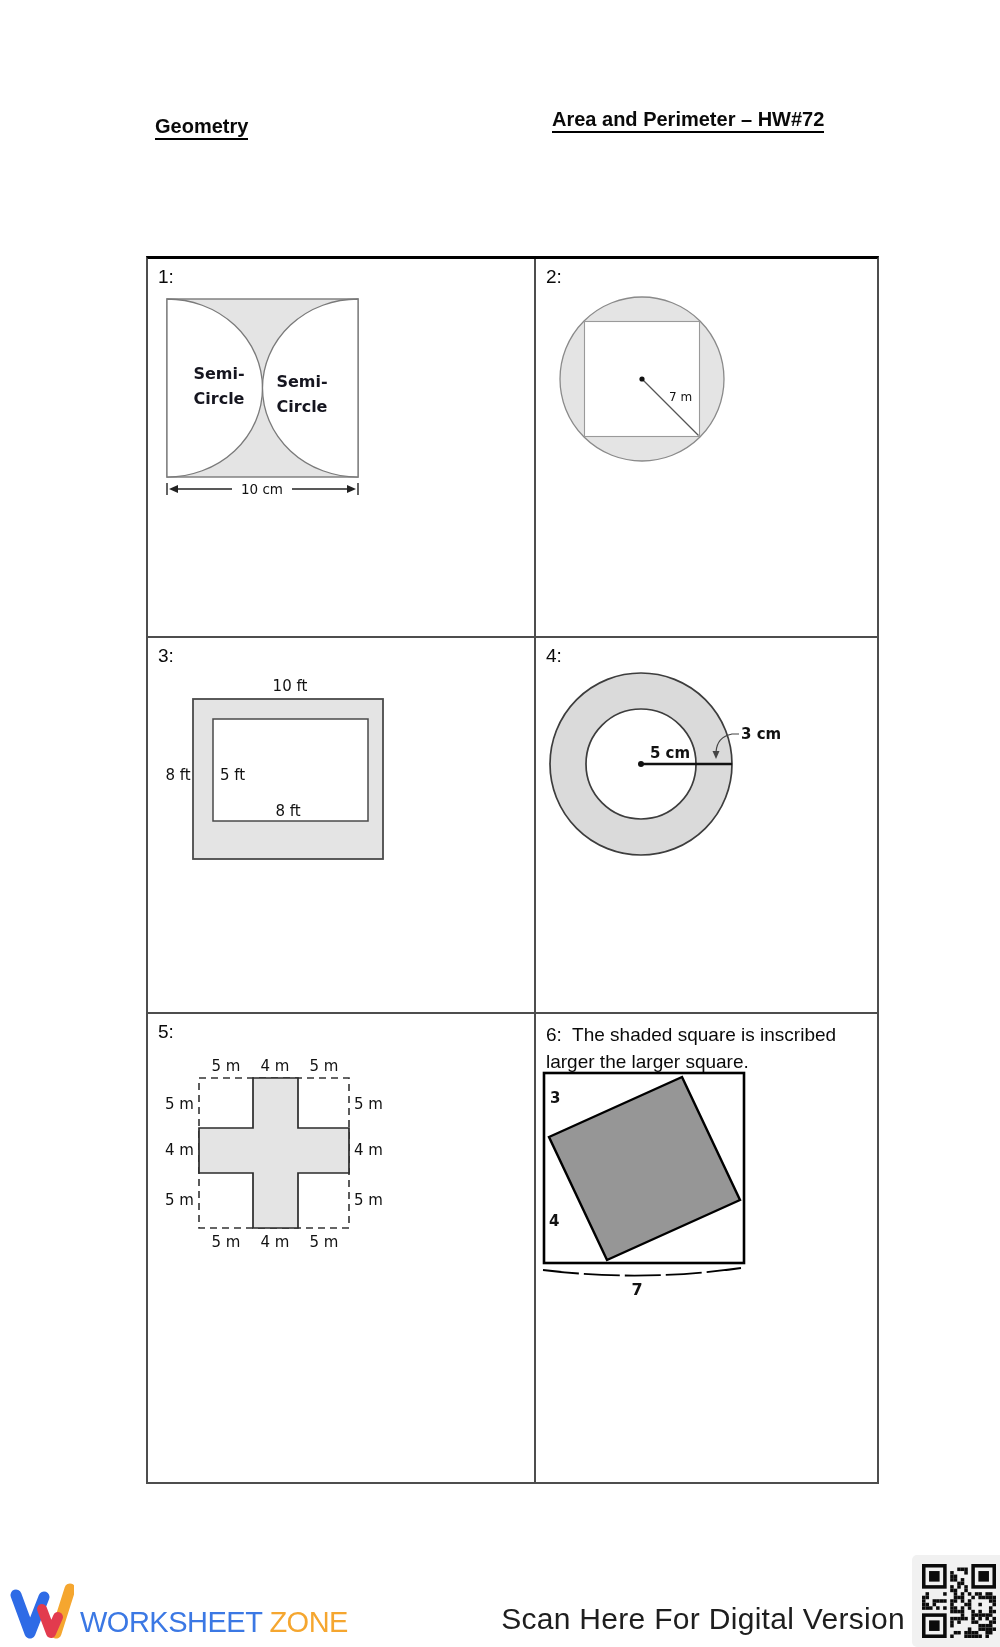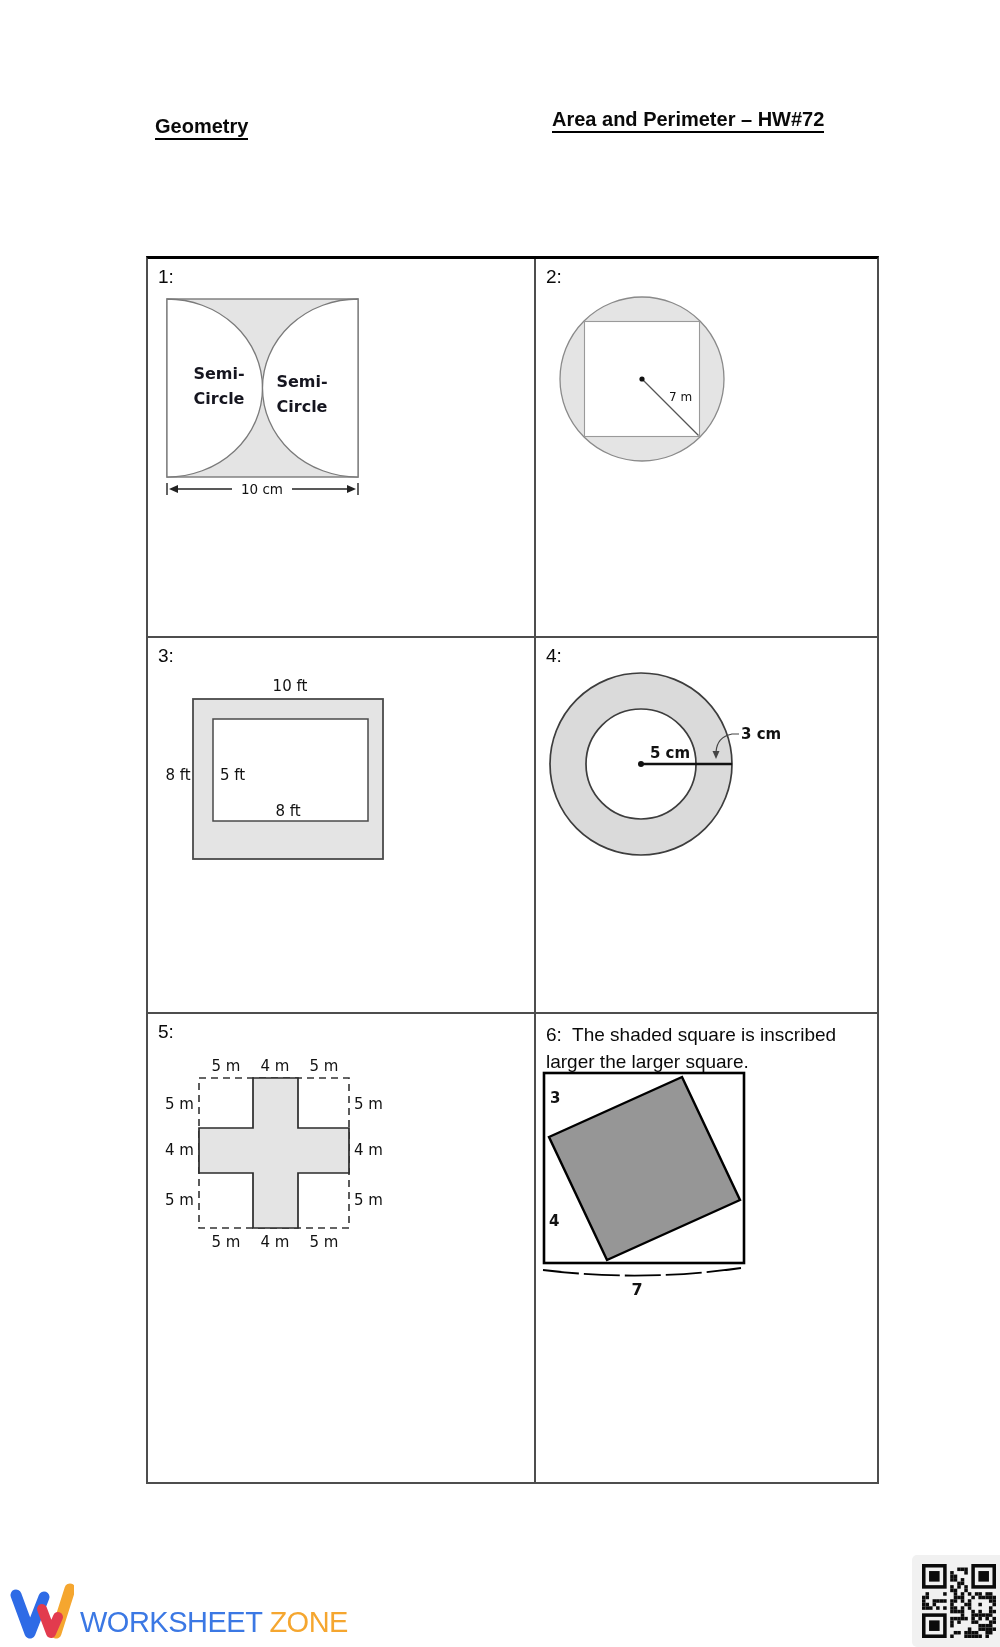--- a/index.html
+++ b/index.html
@@ -140,20 +140,21 @@
   </div>
 
   <svg width="66" height="70" viewBox="0 0 66 70" style="position:absolute;left:8px;top:1577px;">
     <path d="M8,18 L22,56 L36,20" fill="none" stroke="#2e6be6" stroke-width="11" stroke-linecap="round" stroke-linejoin="round"></path>
     <path d="M48,56 L62,12" fill="none" stroke="#f5a62f" stroke-width="11" stroke-linecap="round"></path>
     <path d="M34,32 L43,56 L50,40" fill="none" stroke="#e23b4e" stroke-width="10" stroke-linecap="round" stroke-linejoin="round"></path>
   </svg>
   <div class="brand">
     <span class="b1">WORKSHEET</span><span class="b2">ZONE</span>
   </div>
+  <div class="scan">Scan Here For Digital Version</div>
   <div class="qrbox">
     <svg id="qr-svg" width="74" height="74" viewBox="0 0 21 21">
         <rect x="10" y="1" width="1" height="1" fill="#0b0b0b"></rect>
         <rect x="11" y="1" width="1" height="1" fill="#0b0b0b"></rect>
         <rect x="12" y="1" width="1" height="1" fill="#0b0b0b"></rect>
         <rect x="8" y="2" width="1" height="1" fill="#0b0b0b"></rect>
         <rect x="12" y="2" width="1" height="1" fill="#0b0b0b"></rect>
         <rect x="8" y="3" width="1" height="1" fill="#0b0b0b"></rect>
         <rect x="9" y="3" width="1" height="1" fill="#0b0b0b"></rect>
         <rect x="8" y="4" width="1" height="1" fill="#0b0b0b"></rect>

